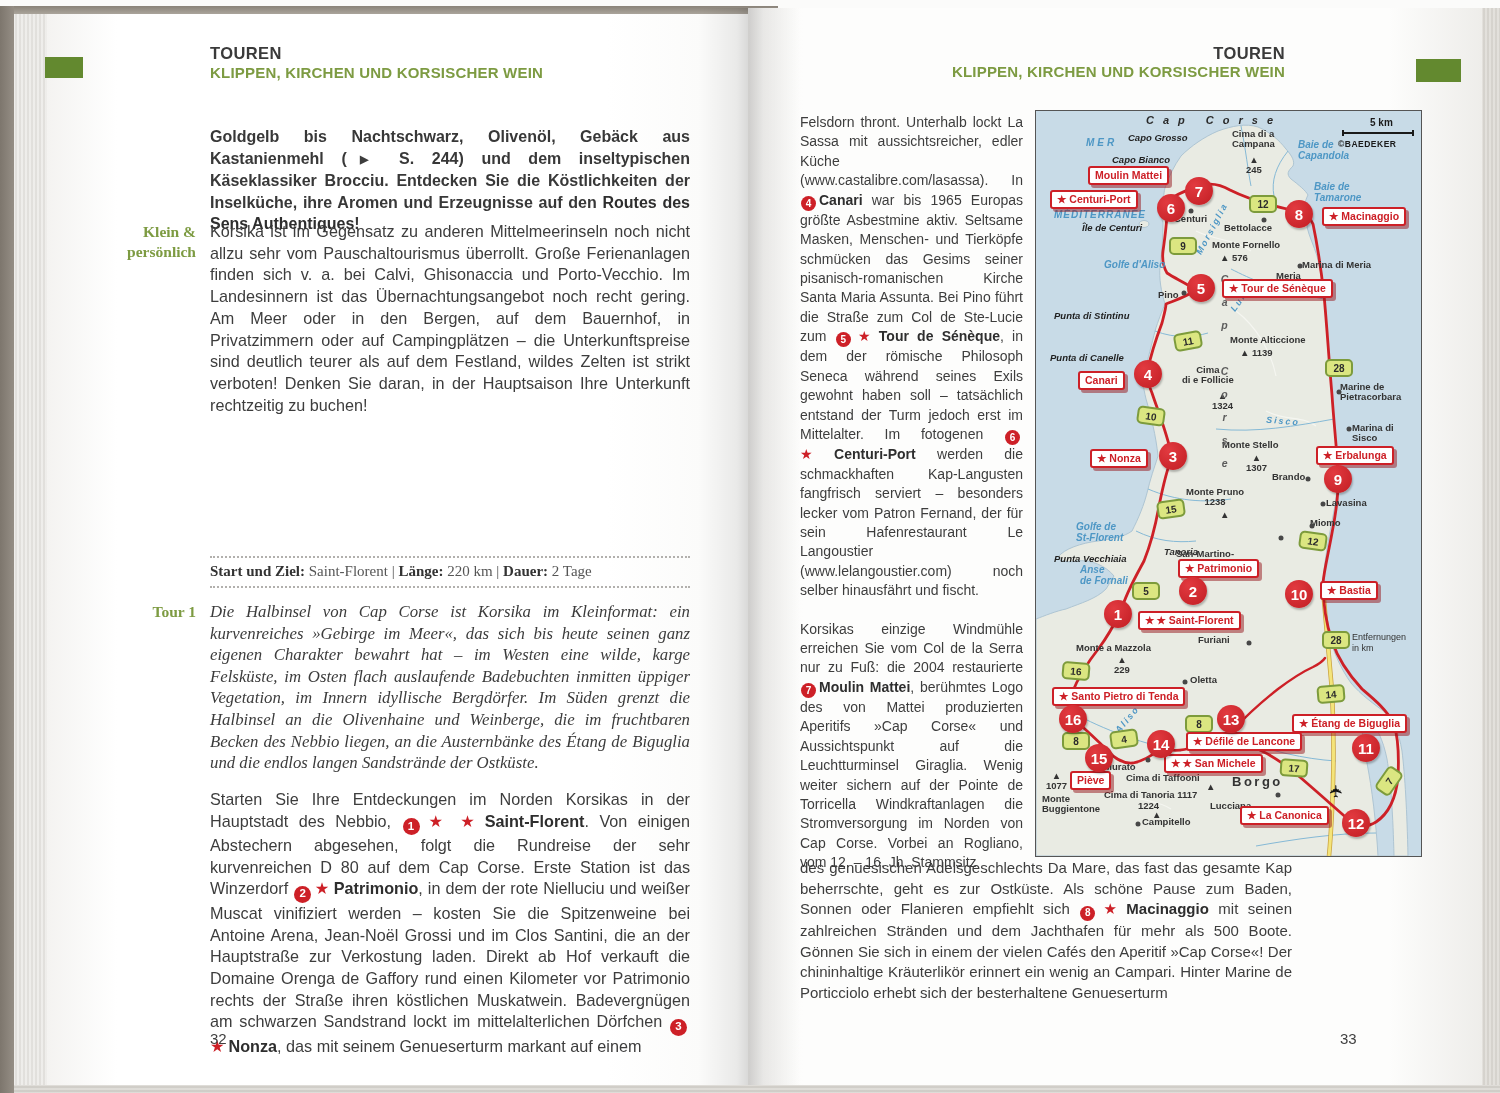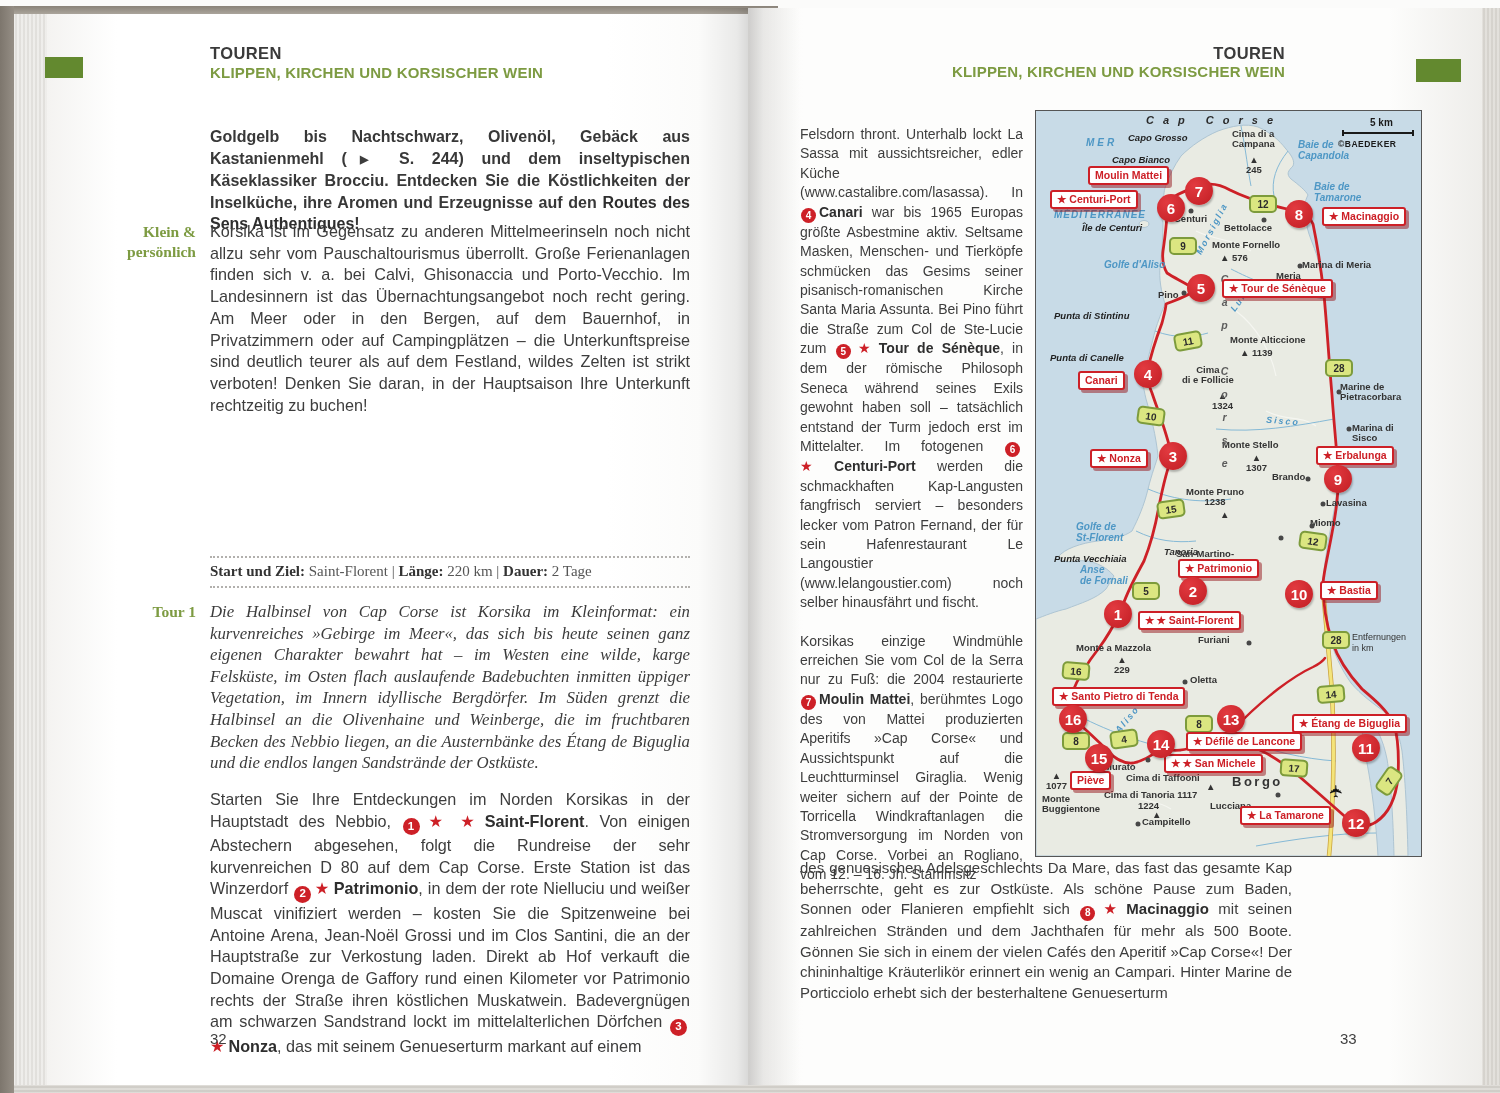--- a/index.html
+++ b/index.html
@@ -44,21 +44,21 @@
   .tour-para{left:210px;top:601px;width:480px;font-family:"Liberation Serif",serif;font-style:italic;
     font-size:16.8px;line-height:21.6px;text-align:justify;color:#3c3c3c;}
   .margin-label{position:absolute;left:88px;width:108px;text-align:right;font-family:"Liberation Serif",serif;
     font-weight:bold;font-size:15.5px;line-height:19.5px;color:#7d9b42;white-space:pre-line;z-index:2;}
   .m1{top:222px;} .m2{top:602px;} .m3{top:790px;}
   .pagenum{position:absolute;font-size:15px;color:#3f3f3f;z-index:2;}
   .pn-left{left:210px;top:1030px;} .pn-right{left:1340px;top:1030px;}
 
   
   .col{position:absolute;left:800px;top:113px;width:223px;z-index:2;}
-  .col p{margin:12px 0 19px 0;font-size:14px;line-height:19.4px;text-align:justify;color:#3d3d3d;}
+  .col p{margin:0 0 19px 0;font-size:14px;line-height:19.4px;text-align:justify;color:#3d3d3d;}
   .bottom-para{left:800px;top:858px;width:492px;font-size:15px;line-height:20.6px;text-align:justify;z-index:2;}
 
   
   .inline-marker{display:inline-flex;width:17px;height:17px;border-radius:50%;background:#cd2027;color:#fff;
     font-weight:bold;font-size:11.5px;align-items:center;justify-content:center;vertical-align:-3px;margin:0 3px 0 1px;font-style:normal;}
   .col .inline-marker,.bottom-para .inline-marker{width:15px;height:15px;font-size:10px;vertical-align:-2px;}
   .inline-stars{color:#cd2027;margin-right:3px;letter-spacing:1px;}
   .seg-bold{font-weight:bold;color:#2e2e2e;}
   .seg-arrow{font-size:11px;vertical-align:1px;color:#3d3d3d;}
 
@@ -263,21 +263,21 @@
         <div class="m-poi" style="left: 54px; top: 338px;">★ Nonza</div>
         <div class="m-poi" style="left: 280px; top: 335px;">★ Erbalunga</div>
         <div class="m-poi" style="left: 142px; top: 448px;">★ Patrimonio</div>
         <div class="m-poi" style="left: 284px; top: 470px;">★ Bastia</div>
         <div class="m-poi" style="left: 102px; top: 500px;">★ ★ Saint-Florent</div>
         <div class="m-poi" style="left: 16px; top: 576px;">★ Santo Pietro di Tenda</div>
         <div class="m-poi" style="left: 256px; top: 603px;">★ Étang de Biguglia</div>
         <div class="m-poi" style="left: 150px; top: 621px;">★ Défilé de Lancone</div>
         <div class="m-poi" style="left: 128px; top: 643px;">★ ★ San Michele</div>
         <div class="m-poi" style="left: 34px; top: 660px;">Piève</div>
-        <div class="m-poi" style="left: 204px; top: 695px;">★ La Tamarone</div>
+        <div class="m-poi" style="left: 204px; top: 695px;">★ La Canonica</div>
         <div class="m-shield" style="left: 227px; top: 93px;">12</div>
         <div class="m-shield" style="left: 147px; top: 135px;">9</div>
         <div class="m-shield" style="left: 152px; top: 230px; transform: translate(-50%, -50%) rotate(-10deg);">11</div>
         <div class="m-shield" style="left: 303px; top: 257px;">28</div>
         <div class="m-shield" style="left: 115px; top: 305px; transform: translate(-50%, -50%) rotate(8deg);">10</div>
         <div class="m-shield" style="left: 135px; top: 398px; transform: translate(-50%, -50%) rotate(-8deg);">15</div>
         <div class="m-shield" style="left: 277px; top: 430px; transform: translate(-50%, -50%) rotate(8deg);">12</div>
         <div class="m-shield" style="left: 110px; top: 480px;">5</div>
         <div class="m-shield" style="left: 40px; top: 560px; transform: translate(-50%, -50%) rotate(5deg);">16</div>
         <div class="m-shield" style="left: 295px; top: 583px; transform: translate(-50%, -50%) rotate(-5deg);">14</div>

